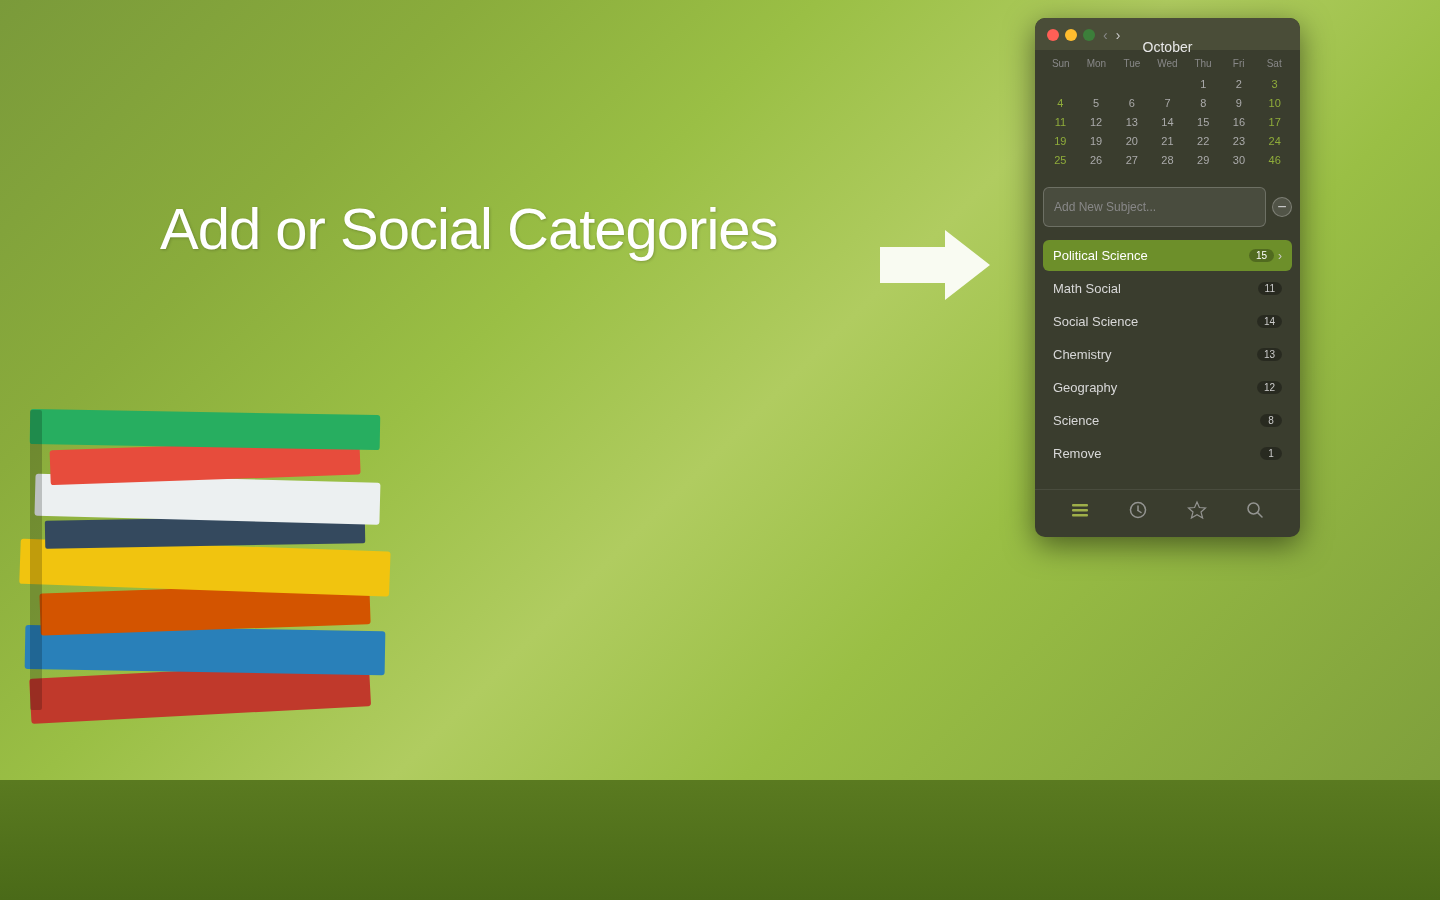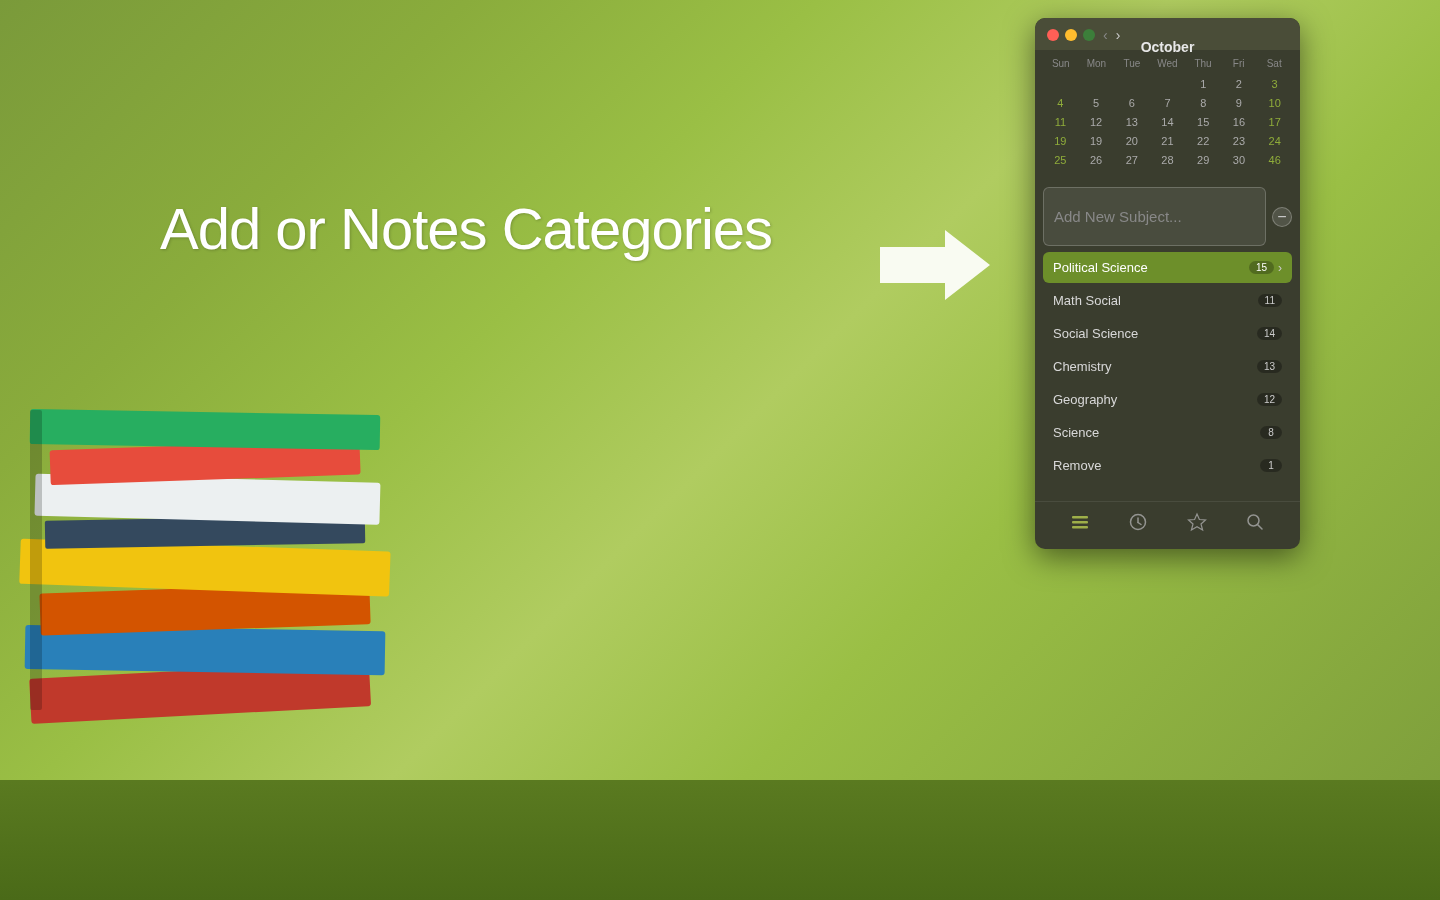--- a/index.html
+++ b/index.html
@@ -106,21 +106,21 @@
       padding: 0 2px;
     }
     .nav-arrow.active { color: #ccc; }
 
     .month-title {
       position: absolute;
       left: 50%;
       transform: translateX(-50%);
       color: #e8e8e8;
       font-size: 14px;
-      font-weight: 700;
+      font-weight: 400;
       margin-top: 24px;
     }
 
     
     .calendar-section {
       padding: 6px 8px 10px;
       background: #3a3d2e;
     }
 
     .cal-header {
@@ -160,23 +160,23 @@
       display: flex;
       align-items: center;
       gap: 6px;
     }
 
     .subject-input {
       flex: 1;
       background: rgba(255,255,255,0.08);
       border: 1px solid rgba(255,255,255,0.2);
       border-radius: 6px;
-      padding: 20px 10px;
+      padding: 12px 10px;
       color: #aaa;
-      font-size: 15px;
+      font-size: 12px;
       outline: none;
     }
 
     .subject-input::placeholder { color: #888; }
 
     .remove-btn {
       width: 20px;
       height: 20px;
       border-radius: 50%;
       background: rgba(255,255,255,0.12);
@@ -187,20 +187,21 @@
       display: flex;
       align-items: center;
       justify-content: center;
       cursor: pointer;
       flex-shrink: 0;
     }
 
     
     .subject-list {
       padding: 0 8px;
+      margin-top: 7px;
     }
 
     .subject-item {
       display: flex;
       align-items: center;
       justify-content: space-between;
       padding: 8px 10px;
       border-radius: 6px;
       margin-bottom: 2px;
       cursor: pointer;
@@ -305,21 +306,21 @@
     <rect x="35" y="228" width="345" height="42" rx="3" fill="#ecf0f1" transform="rotate(1.5, 200, 248)"></rect>
 
     <rect x="50" y="195" width="310" height="35" rx="3" fill="#e74c3c" transform="rotate(-2, 200, 210)"></rect>
 
     <rect x="30" y="162" width="350" height="35" rx="3" fill="#27ae60" transform="rotate(1, 200, 178)"></rect>
 
     <rect x="30" y="160" width="12" height="300" rx="2" fill="rgba(0,0,0,0.2)"></rect>
   </svg>
 </div>
 
-<div class="main-text">Add or Notes Categories</div>
+<div class="main-text">Add or Social Categories</div>
 
 <div class="arrow-container">
   <svg class="arrow-svg" viewBox="0 0 110 80" xmlns="http://www.w3.org/2000/svg">
     <polygon points="0,22 65,22 65,5 110,40 65,75 65,58 0,58" fill="white" opacity="0.92"></polygon>
   </svg>
 </div>
 
 <div class="app-window">
 
   <div class="title-bar">

